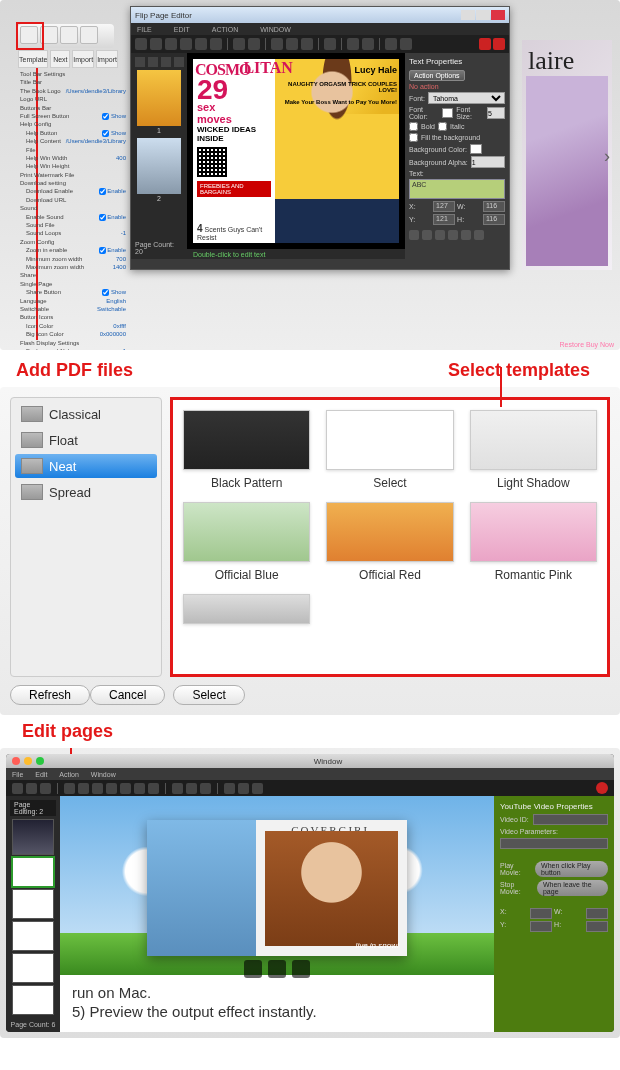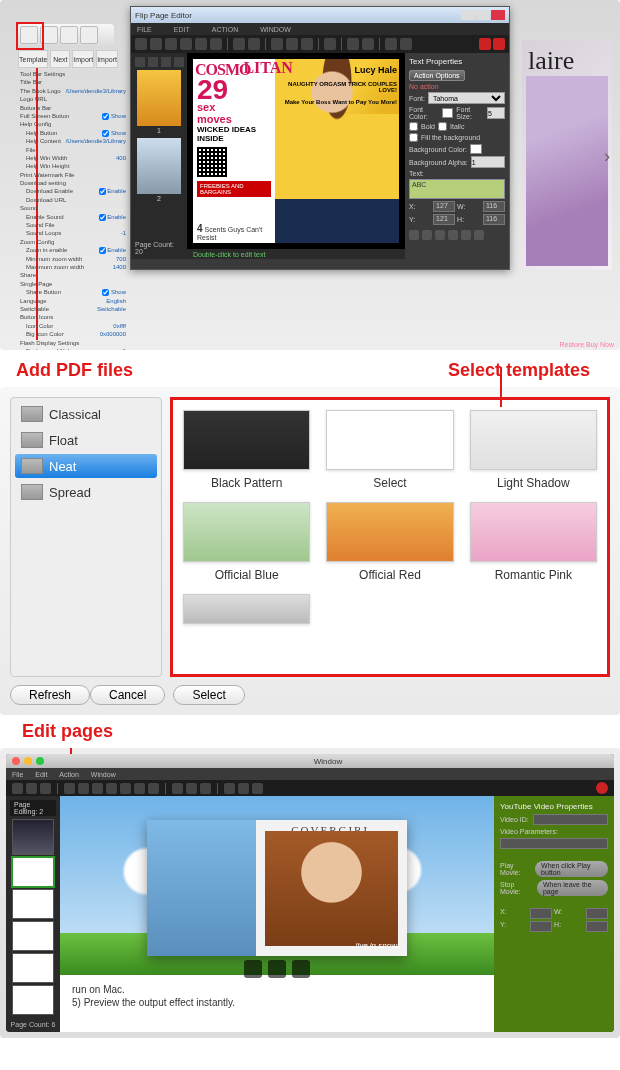--- a/index.html
+++ b/index.html
@@ -477,21 +477,21 @@
     text-align:center; font-family:Georgia,serif;
     font-size:11px; letter-spacing:2px; color:#444;
   }
   .book .pr .cap {
     position:absolute; bottom:6px; right:8px;
     font-size:8px; font-style:italic; color:#fff;
   }
   .desc-area {
     position:absolute; bottom:0; left:0; right:0; height:22%;
     background:#fff; padding:4px 12px;
-    font-size:10px; color:#333;
+    font-size:15px; color:#333;
   }
   .desc-area .ln { margin-bottom:2px; }
   .play-controls {
     position:absolute; left:50%; bottom:23%;
     transform:translateX(-50%);
     display:flex; gap:6px;
   }
   .play-controls span {
     width:18px;height:18px;background:rgba(0,0,0,.6);
     border-radius:3px;

